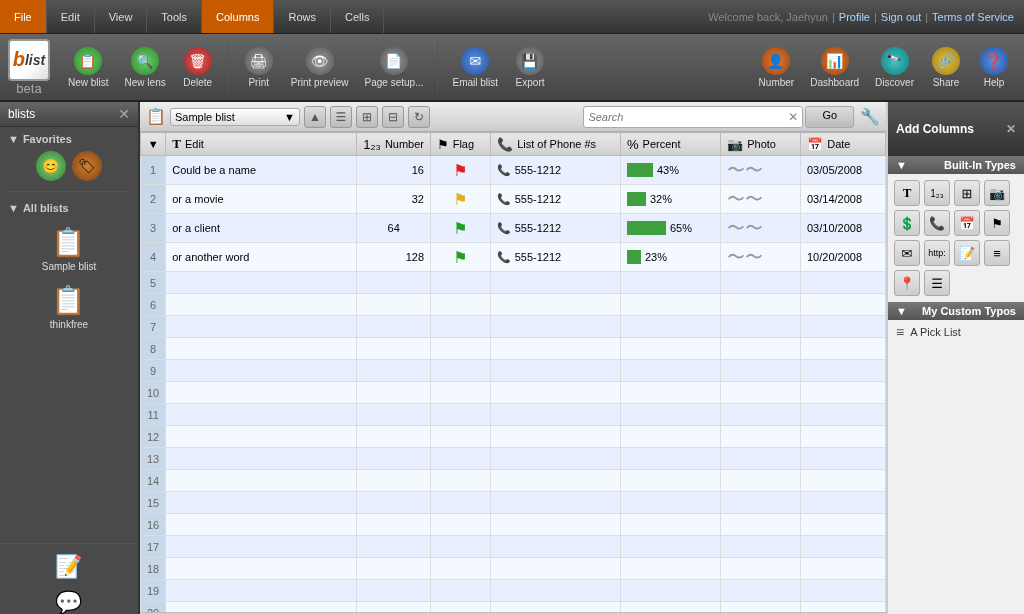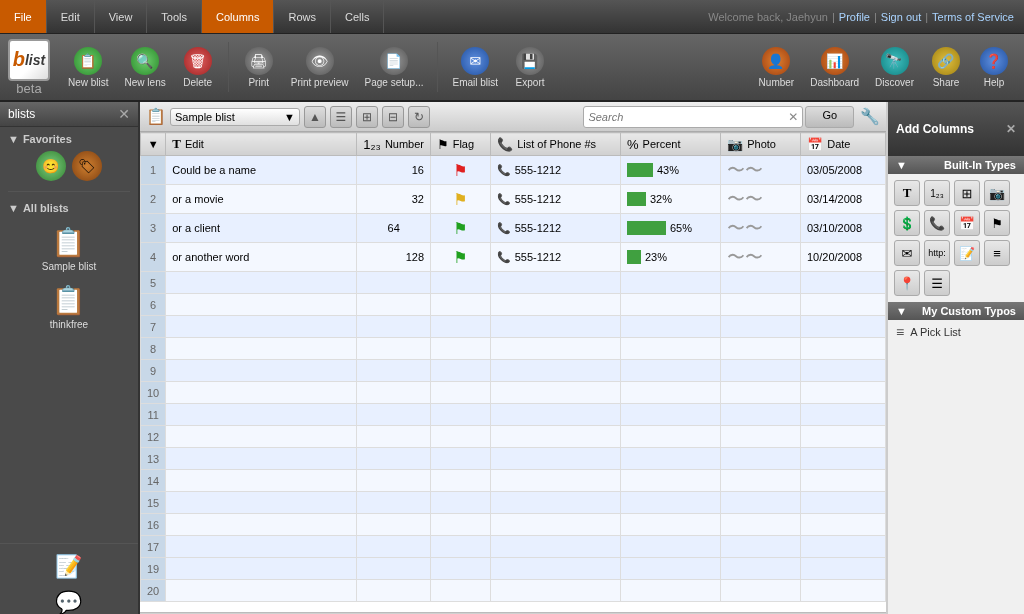--- a/index.html
+++ b/index.html
@@ -567,20 +567,30 @@
             <tr class="row-even">
               <td class="rn">17</td>
               <td></td>
               <td></td>
               <td></td>
               <td></td>
               <td></td>
               <td></td>
               <td></td>
             </tr>
+            <tr class="row-odd">
+              <td class="rn">18</td>
+              <td></td>
+              <td></td>
+              <td></td>
+              <td></td>
+              <td></td>
+              <td></td>
+              <td></td>
+            </tr>
             <tr class="row-even">
               <td class="rn">19</td>
               <td></td>
               <td></td>
               <td></td>
               <td></td>
               <td></td>
               <td></td>
               <td></td>
             </tr>

